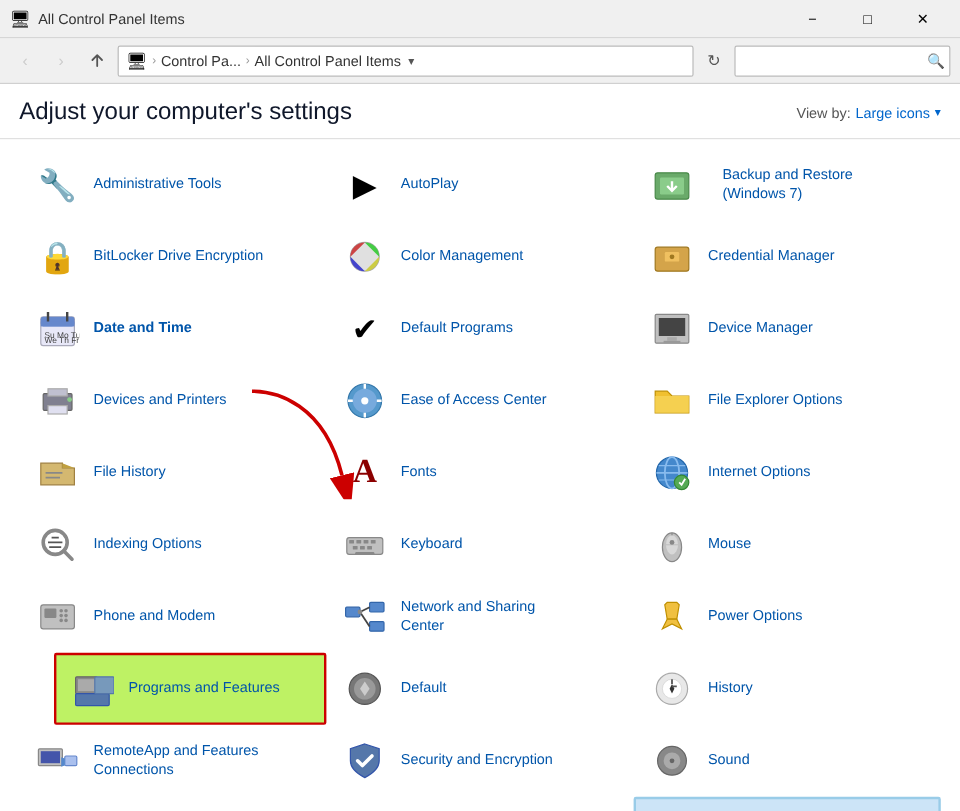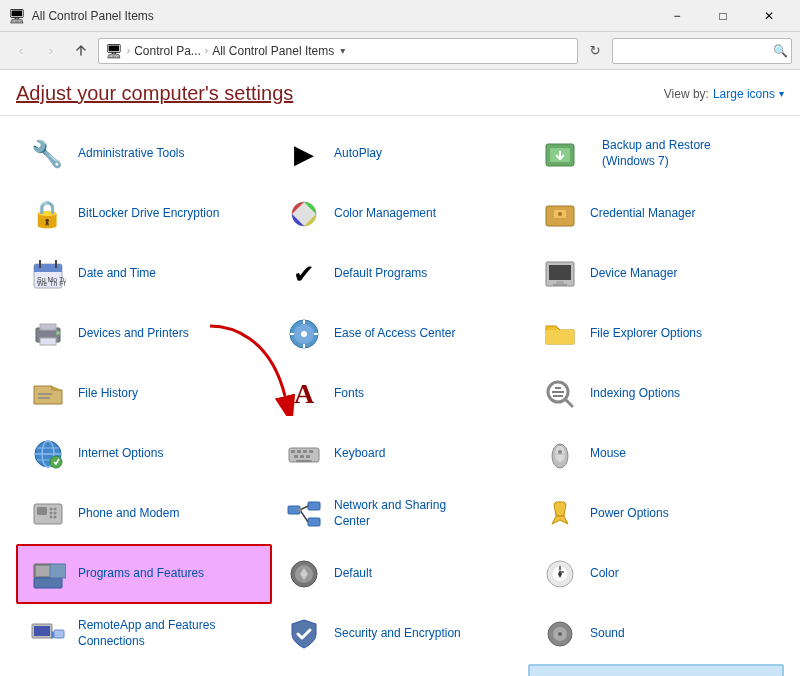--- a/index.html
+++ b/index.html
@@ -78,21 +78,21 @@
       flex: 1; overflow-y: auto; overflow-x: hidden;
       padding: 0;
     }
 
     
     .header-strip {
       padding: 12px 16px 10px 16px;
       display: flex; align-items: center; justify-content: space-between;
       border-bottom: 1px solid #e0e0e0;
     }
-    .page-title { font-size: 20px; color: #7f1d1d; font-weight: 300; text-decoration: underline; }
+    .page-title { font-size: 20px; color: #0f172a; font-weight: 300; }
     .view-by { display: flex; align-items: center; gap: 4px; font-size: 12px; color: #555; }
     .view-by-link { color: #0066cc; cursor: pointer; font-size: 12px; }
     .dropdown-arrow { color: #0066cc; font-size: 10px; }
 
     
     .items-area { padding: 8px 16px; }
     .items-grid {
       display: grid;
       grid-template-columns: repeat(3, 1fr);
       gap: 0;
@@ -115,21 +115,21 @@
       font-size: 28px;
     }
     .cp-item-label { font-size: 12px; color: #0055aa; line-height: 1.3; }
 
     
     .main-content::-webkit-scrollbar { width: 17px; }
     .main-content::-webkit-scrollbar-track { background: #f0f0f0; }
     .main-content::-webkit-scrollbar-thumb { background: #c0c0c0; border: 3px solid #f0f0f0; border-radius: 4px; }
 
     
-    .cp-item.red-border { border: 2px solid #cc0000; background: #f0abfc; }
+    .cp-item.red-border { border: 2px solid #cc0000; background: #bef264; margin-left: 29px; }
   </style>
 </head>
 <body>
 
 <div>
 
   <div class="title-bar">
     <div class="title-bar-left">
       <span style="font-size:14px;">🖥</span>
       <span class="title-bar-text">All Control Panel Items</span>
@@ -240,21 +240,21 @@
                   <svg width="36" height="36" viewBox="0 0 36 36">
                     <rect x="4" y="8" width="28" height="24" rx="2" fill="#e8e8f8" stroke="#aab" stroke-width="1"></rect>
                     <rect x="4" y="8" width="28" height="8" rx="2" fill="#6688cc"></rect>
                     <rect x="4" y="12" width="28" height="4" fill="#6688cc"></rect>
                     <line x1="10" y1="4" x2="10" y2="12" stroke="#444" stroke-width="2"></line>
                     <line x1="26" y1="4" x2="26" y2="12" stroke="#444" stroke-width="2"></line>
                     <text x="7" y="26" font-size="7" fill="#444">Su Mo Tu</text>
                     <text x="7" y="30" font-size="7" fill="#444">We Th Fr</text>
                   </svg>
                 </div>
-                <div class="cp-item-label" style="white-space: pre-line;">Date and Time</div>
+                <div class="cp-item-label" style="white-space: pre-line; font-weight: bold;">Date and Time</div>
               </div>
               <div class="cp-item">
                 <div class="cp-item-icon">
                   <span style="font-size:26px;">✔</span>
                 </div>
                 <div class="cp-item-label" style="white-space: pre-line;">Default Programs</div>
               </div>
               <div class="cp-item">
                 <div class="cp-item-icon">
                   <svg width="36" height="36" viewBox="0 0 36 36">
@@ -313,42 +313,42 @@
               </div>
               <div class="cp-item">
                 <div class="cp-item-icon">
                   <div style="width:36px;height:36px;display:flex;align-items:center;justify-content:center;font-size:28px;font-weight:bold;color:#8B0000;font-family:serif;">A</div>
                 </div>
                 <div class="cp-item-label" style="white-space: pre-line;">Fonts</div>
               </div>
               <div class="cp-item">
                 <div class="cp-item-icon">
                   <svg width="36" height="36" viewBox="0 0 36 36">
-                    <circle cx="16" cy="16" r="10" fill="none" stroke="#888" stroke-width="3"></circle>
-                    <line x1="23" y1="23" x2="30" y2="30" stroke="#888" stroke-width="3" stroke-linecap="round"></line>
-                    <line x1="10" y1="16" x2="22" y2="16" stroke="#555" stroke-width="1.5"></line>
-                    <line x1="13" y1="12" x2="19" y2="12" stroke="#555" stroke-width="1.5"></line>
-                    <line x1="11" y1="20" x2="21" y2="20" stroke="#555" stroke-width="1.5"></line>
-                  </svg>
-                </div>
-                <div class="cp-item-label" style="white-space: pre-line;">Indexing Options</div>
-              </div>
-              <div class="cp-item">
-                <div class="cp-item-icon">
-                  <svg width="36" height="36" viewBox="0 0 36 36">
                     <circle cx="18" cy="18" r="13" fill="#4488cc" stroke="#2266aa" stroke-width="1"></circle>
                     <ellipse cx="18" cy="18" rx="6" ry="13" fill="none" stroke="#88bbee" stroke-width="1.5"></ellipse>
                     <line x1="5" y1="18" x2="31" y2="18" stroke="#88bbee" stroke-width="1.5"></line>
                     <line x1="7" y1="12" x2="29" y2="12" stroke="#88bbee" stroke-width="1"></line>
                     <line x1="7" y1="24" x2="29" y2="24" stroke="#88bbee" stroke-width="1"></line>
                     <circle cx="26" cy="26" r="6" fill="#55aa55" stroke="#338833" stroke-width="1"></circle>
                     <path d="M24 26 L26 28 L29 23" stroke="#fff" stroke-width="1.5" fill="none"></path>
                   </svg>
                 </div>
                 <div class="cp-item-label" style="white-space: pre-line;">Internet Options</div>
+              </div>
+              <div class="cp-item">
+                <div class="cp-item-icon">
+                  <svg width="36" height="36" viewBox="0 0 36 36">
+                    <circle cx="16" cy="16" r="10" fill="none" stroke="#888" stroke-width="3"></circle>
+                    <line x1="23" y1="23" x2="30" y2="30" stroke="#888" stroke-width="3" stroke-linecap="round"></line>
+                    <line x1="10" y1="16" x2="22" y2="16" stroke="#555" stroke-width="1.5"></line>
+                    <line x1="13" y1="12" x2="19" y2="12" stroke="#555" stroke-width="1.5"></line>
+                    <line x1="11" y1="20" x2="21" y2="20" stroke="#555" stroke-width="1.5"></line>
+                  </svg>
+                </div>
+                <div class="cp-item-label" style="white-space: pre-line;">Indexing Options</div>
               </div>
               <div class="cp-item">
                 <div class="cp-item-icon">
                   <svg width="36" height="36" viewBox="0 0 36 36">
                     <rect x="3" y="12" width="30" height="14" rx="2" fill="#c0c0c0" stroke="#888" stroke-width="1"></rect>
                     <rect x="5" y="14" width="4" height="3" rx="0.5" fill="#888"></rect>
                     <rect x="11" y="14" width="4" height="3" rx="0.5" fill="#888"></rect>
                     <rect x="17" y="14" width="4" height="3" rx="0.5" fill="#888"></rect>
                     <rect x="23" y="14" width="4" height="3" rx="0.5" fill="#888"></rect>
                     <rect x="8" y="19" width="4" height="3" rx="0.5" fill="#888"></rect>
@@ -433,21 +433,21 @@
               <div class="cp-item">
                 <div class="cp-item-icon">
                   <svg width="36" height="36" viewBox="0 0 36 36">
                     <circle cx="18" cy="18" r="13" fill="#e8e8e8" stroke="#aaa" stroke-width="1"></circle>
                     <circle cx="18" cy="18" r="8" fill="#fff" stroke="#ccc" stroke-width="0.5"></circle>
                     <line x1="18" y1="10" x2="18" y2="14" stroke="#555" stroke-width="1.5"></line>
                     <path d="M18 14 L20 18 L18 22 L16 18 Z" fill="#333"></path>
                     <line x1="18" y1="16" x2="22" y2="16" stroke="#555" stroke-width="1.5"></line>
                   </svg>
                 </div>
-                <div class="cp-item-label" style="white-space: pre-line;">Color</div>
+                <div class="cp-item-label" style="white-space: pre-line;">History</div>
               </div>
               <div class="cp-item">
                 <div class="cp-item-icon">
                   <svg width="36" height="36" viewBox="0 0 36 36">
                     <rect x="2" y="8" width="20" height="14" rx="1" fill="#c0c0c0" stroke="#888" stroke-width="1"></rect>
                     <rect x="4" y="10" width="16" height="10" fill="#4455aa"></rect>
                     <rect x="24" y="14" width="10" height="8" rx="1" fill="#aac0ee" stroke="#6688cc" stroke-width="1"></rect>
                     <path d="M21 15 L24 16 L24 22 L21 23 Z" fill="#5588cc"></path>
                   </svg>
                 </div>

